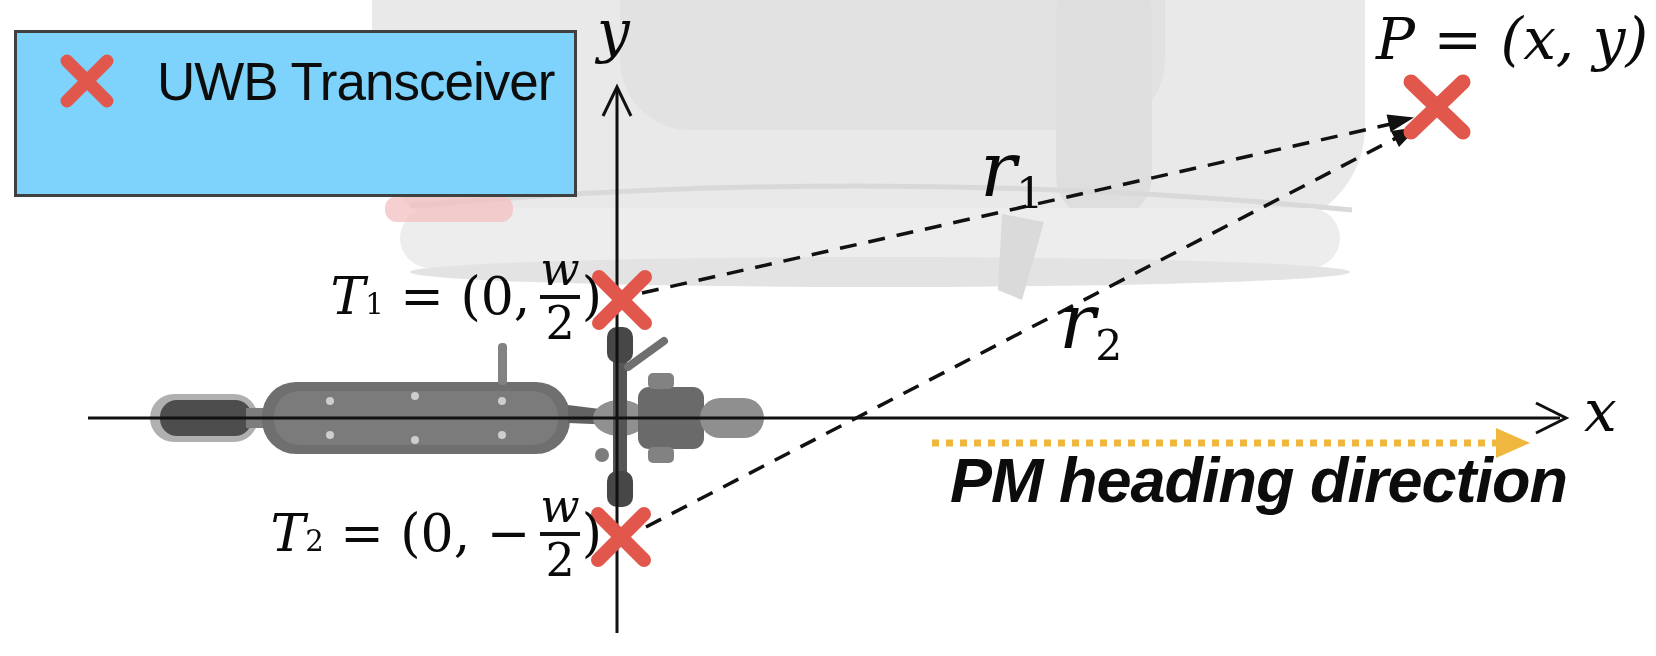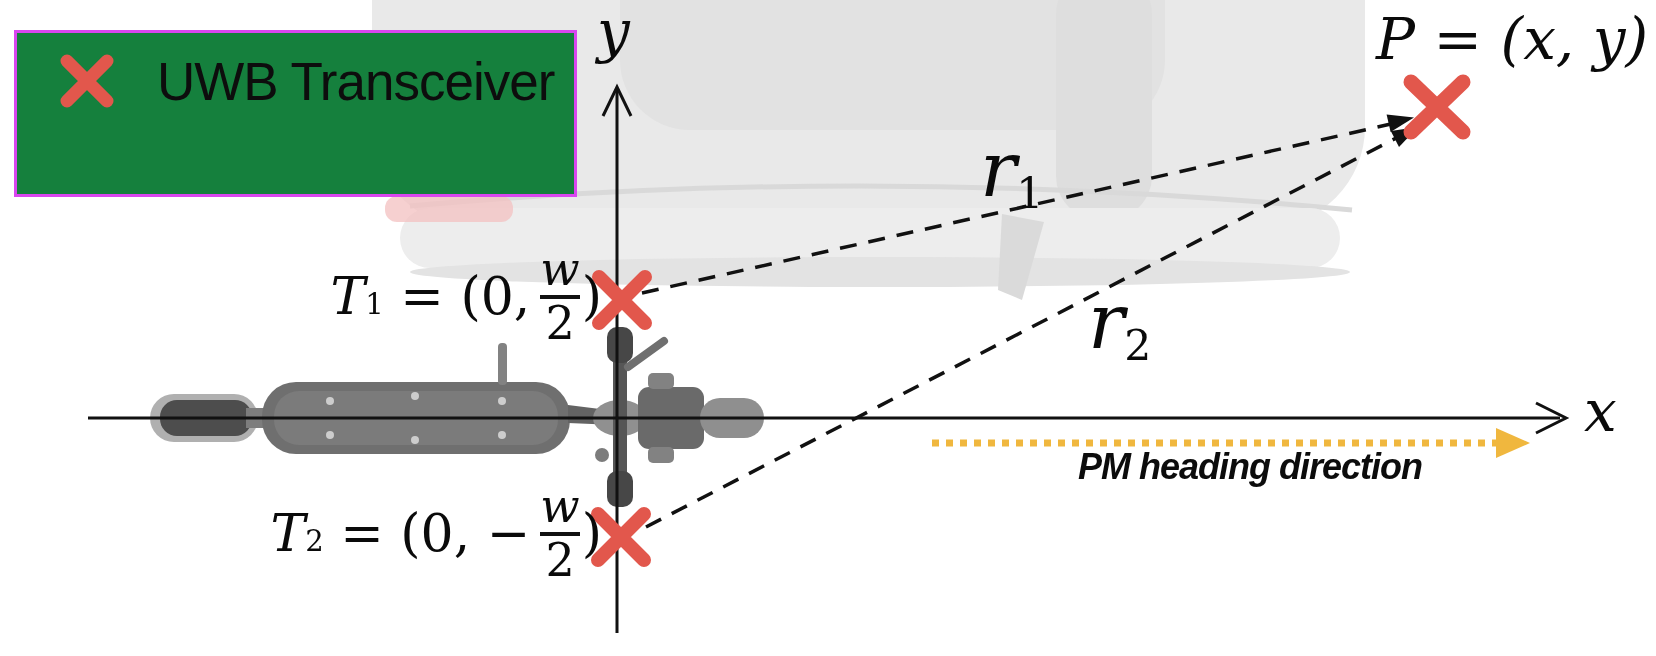--- a/index.html
+++ b/index.html
@@ -19,27 +19,27 @@
   .teq{display:flex;align-items:center;justify-content:flex-end;font-size:52px;}
   .t1label{left:220px;top:228px;width:382px;height:136px;}
   .t2label{left:206px;top:462px;width:396px;height:142px;}
   .frac{display:inline-flex;flex-direction:column;align-items:center;font-size:46px;
         line-height:0.95;margin:2px 2px 0 10px;}
   .frac .num{font-style:italic;}
   .frac .den{font-style:normal;}
   .fbar{height:4px;background:#111;align-self:stretch;margin:3px 0;min-width:34px;}
   
   .r1label{left:980px;top:132px;font-size:76px;}
-  .r2label{left:1088px;top:284px;font-size:76px;}
+  .r2label{left:1059px;top:284px;font-size:76px;}
   
-  .heading{left:950px;top:449px;width:600px;text-align:center;font-size:36px;
+  .heading{left:950px;top:449px;width:600px;text-align:center;font-size:63px;
            font-weight:bold;font-style:italic;letter-spacing:-1px;color:#0c0c0c;}
   
   .legend{position:absolute;left:14px;top:30px;width:563px;height:167px;z-index:3;
-          background:#15803d;border:3px solid #d946ef;box-sizing:border-box;padding-top:12px;}
+          background:#7dd3fc;border:3px solid #404040;box-sizing:border-box;padding-top:12px;}
   .legrow{display:flex;align-items:center;height:72px;}
   .legicon{width:140px;display:flex;justify-content:center;align-items:center;flex:0 0 140px;}
   .legrow.second .legicon{justify-content:flex-start;padding-left:16px;}
   .leglabel{font-size:53px;color:#0d0d0d;letter-spacing:-1px;}
   .stroke-marker{stroke:var(--marker_red,#E2574C);}
   .fill-heading{fill:var(--heading_arrow,#F0B73E);}
   .stroke-heading{stroke:var(--heading_arrow,#F0B73E);}
 </style>
 </head>
 <body>

